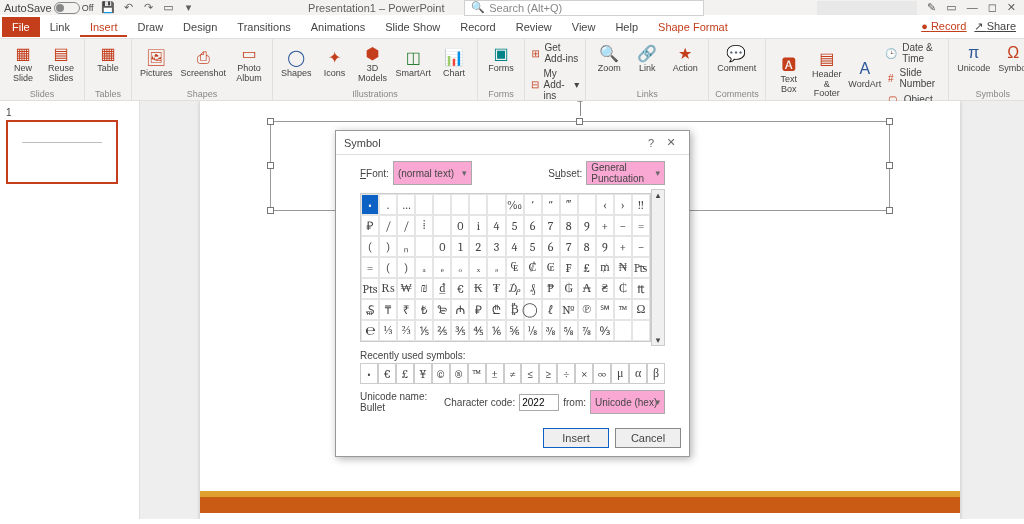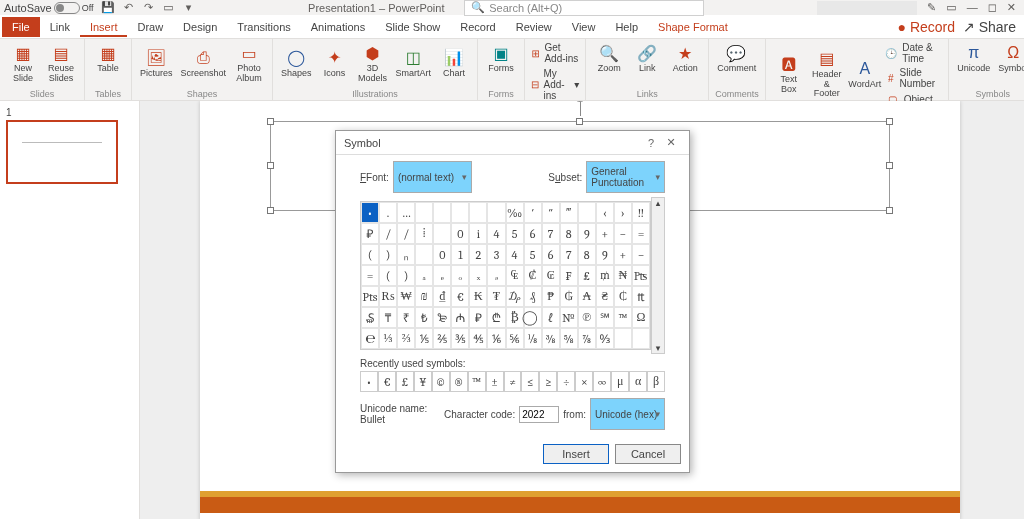--- a/index.html
+++ b/index.html
@@ -18,21 +18,21 @@
 .titlebar .winbtns { display:flex; gap:10px; color:#605e5c; padding-right:4px;}
 .titlebar .userbox { width:100px; height:14px; background:#e8e8e8; margin-right:10px;}
 
 
 .tabs { height: 24px; background: #fff; display: flex; align-items: center; border-bottom: 1px solid #e1dfdd; padding-left: 2px; }
 .tab { padding: 4px 10px; font-size: 11px; color: #444; cursor: pointer; }
 .tab.file { background: #c43e1c; color: #fff; }
 .tab.active { color: #c43e1c; border-bottom: 2px solid #c43e1c; padding-bottom:2px; }
 .tab-right { margin-left: auto; display:flex; gap:8px; padding-right:8px;}
 .tab-right .rec { color:#c43e1c; }
-.tab-right span { font-size:14px; }
+.tab-right span { font-size:11px;text-decoration:underline; }
 
 
 .ribbon { height: 62px; background: #f3f2f1; border-bottom: 1px solid #e1dfdd; display: flex; }
 .rgroup { border-right: 1px solid #e1dfdd; padding: 2px 6px 0 6px; display:flex; flex-direction:column; justify-content:space-between; }
 .rgroup .items { display:flex; gap:4px; }
 .rgroup .label { text-align:center; font-size:9px; color:#888; padding-bottom:1px;}
 .rbtn { display:flex; flex-direction:column; align-items:center; justify-content:center; min-width:34px; padding:2px 2px; cursor:pointer; }
 .rbtn .ico { width:20px; height:20px; display:flex; align-items:center; justify-content:center; font-size:16px; color:#c43e1c; margin-bottom:1px;}
 .rbtn .ico.blue{color:#2b579a;}
 .rbtn .txt { font-size:9px; color:#444; text-align:center; line-height:1.1; white-space:pre-line;}
@@ -57,21 +57,21 @@
 
 
 .dialog { position:absolute; left:335px; top:130px; width:355px; background:#fff; border:1px solid #999; box-shadow:2px 2px 8px rgba(0,0,0,.3); font-size:11px;}
 .dlg-title { height:24px; display:flex; align-items:center; padding:0 8px; background:#fff; border-bottom:1px solid #ddd;}
 .dlg-title .ttl{ flex:1;}
 .dlg-title .btn{ width:20px; text-align:center; cursor:pointer; color:#666;}
 .dlg-body{ padding:6px 24px;}
 .dlg-row{ display:flex; align-items:center; gap:4px; margin-bottom:4px;}
 .dlg-row label{ font-size:10px;}
 .dlg-row .underline{text-decoration:underline;}
-.combo{ flex:1; height:32px; border:1px solid #aaa; display:flex; align-items:center; padding:0 4px; font-size:10px; background:#7dd3fc; position:relative;}
+.combo{ flex:1; height:24px; border:1px solid #aaa; display:flex; align-items:center; padding:0 4px; font-size:10px; background:#f9a8d4; position:relative;}
 .combo::after{content:"▾"; position:absolute; right:4px; color:#666; font-size:9px;}
 .sym-grid{ display:grid; grid-template-columns: repeat(16, 1fr); border:1px solid #ccc; margin:4px 0;}
 .sym-cell{ height:21px; border:1px solid #e5e5e5; display:flex; align-items:center; justify-content:center; font-size:12px; cursor:pointer; font-family: "Cambria", serif;}
 .sym-cell.sel{ background:#0b61c4; color:#fff;}
 .sym-scroll{ width:14px; background:#f0f0f0; border:1px solid #ccc; display:flex; flex-direction:column; font-size:9px;}
 .sym-scroll div{text-align:center;}
 .grid-wrap{display:flex;}
 .recent-row{display:flex; gap:0; margin:2px 0 6px 0;}
 .recent-row .sym-cell{ width:22px; border:1px solid #ccc;}
 .dlg-bottom{display:flex; align-items:center; gap:4px; font-size:10px; flex-wrap:wrap;}

